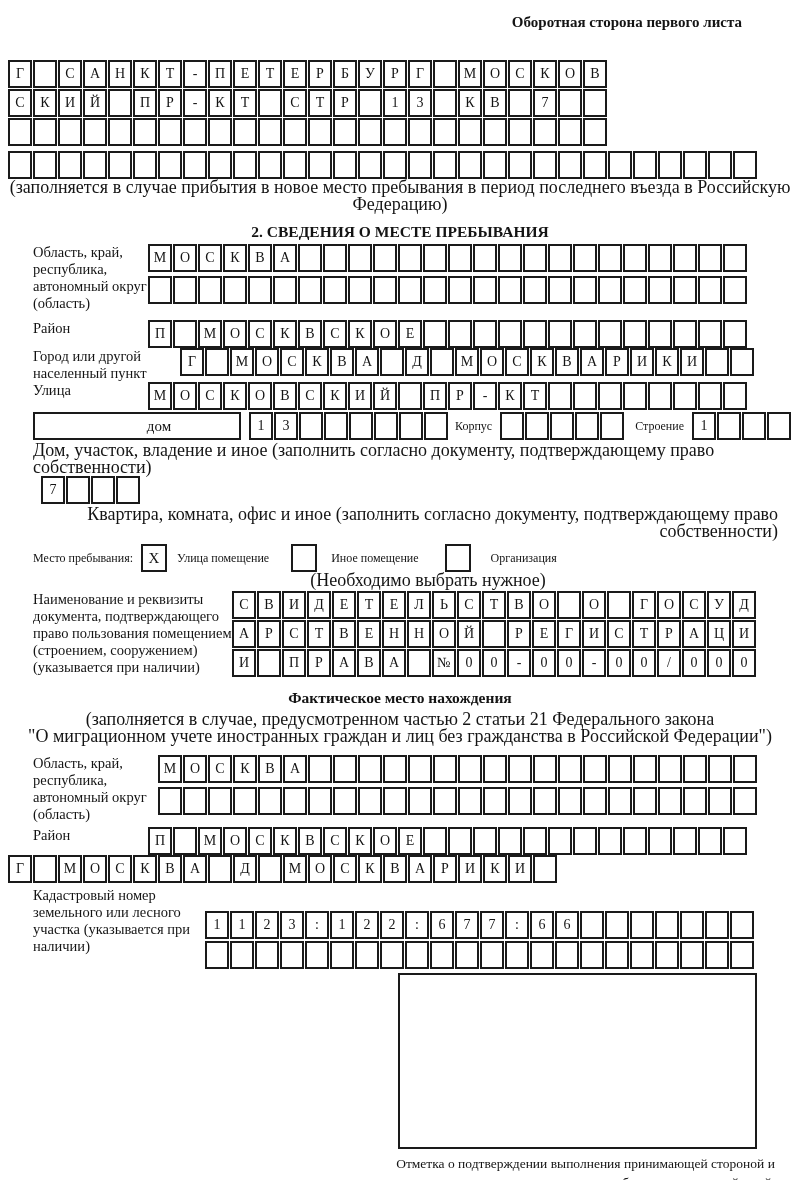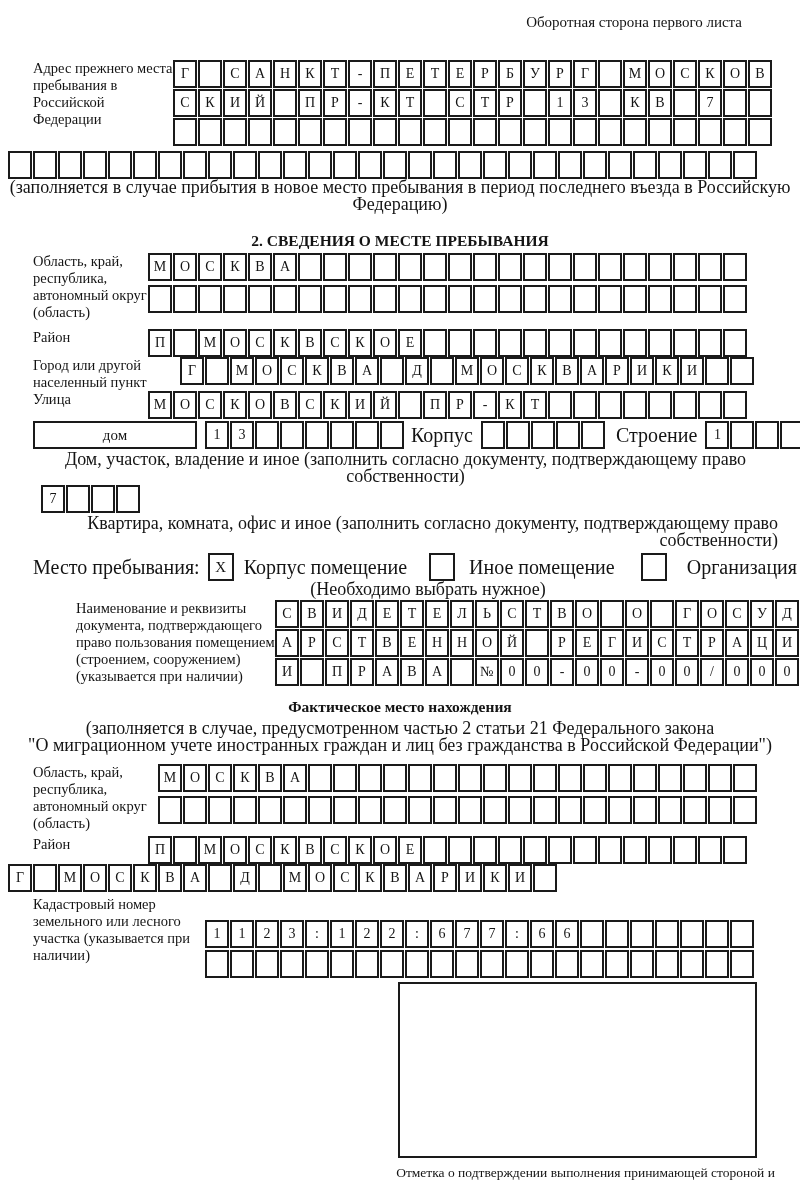--- a/index.html
+++ b/index.html
@@ -4,51 +4,50 @@
 <style>
   html,body{margin:0;padding:0;background:#ffffff;}
   body{
     width:800px;height:1180px;
     font-family:"Liberation Serif","DejaVu Serif",serif;
     color:#141414;
     padding:14px 0 0 8px;
     box-sizing:border-box;
     overflow:hidden;
   }
-  .title-row{ text-align:right; padding-right:58px; font-size:15px; height:18px; }
+  .title-row{ text-align:right; padding-right:58px; font-size:15px; height:18px;font-weight:bold; }
   .frow{ display:flex; align-items:flex-start; }
   .lbl{ font-size:14.5px; line-height:17px; flex-shrink:0; }
   .boxes{ display:flex; flex-wrap:nowrap; }
   .cell{
     width:20px;height:24px;border:2px solid #1a1a1a;margin-right:1px;
     display:inline-flex;align-items:center;justify-content:center;
     font-size:14px;flex-shrink:0;background:#fff;
   }
   .boxcol .boxes{ margin-bottom:4px; }
   .note{ font-size:18px; line-height:17px; text-align:center; }
   .hdr{ font-weight:bold; font-size:15.5px; line-height:18px; text-align:center; }
   .widebox{
     border:2px solid #1a1a1a; height:24px; display:flex; align-items:center;
     justify-content:center; font-size:15px; flex-shrink:0; background:#fff;
   }
-  .inline-lbl{ font-size:20px; line-height:28px; white-space:nowrap;text-align:right; }
+  .inline-lbl{ font-size:12px; line-height:28px; white-space:nowrap;text-align:right; }
   .chk{
     width:22px;height:24px;border:2px solid #1a1a1a;display:inline-flex;
     align-items:center;justify-content:center;font-size:15px;flex-shrink:0;background:#fff;
   }
   .stamp-box{ border:2px solid #1a1a1a; width:355px; height:172px; margin-left:390px; background:#fff; }
   .stamp-note{ margin-left:375px; width:405px; text-align:center; font-size:13.5px; line-height:19px; margin-top:5px; }
 </style>
 </head>
 <body>
 
 <div class="title-row">Оборотная сторона первого листа</div>
 
 <div class="frow" style="margin-top:28px;">
-  <div class="lbl" style="width:165px;padding-left:25px;box-sizing:border-box;">Адрес прежнего места пребывания в Российской Федерации</div>
   <div class="boxcol">
     <div class="boxes" style="margin-bottom:1px;">
         <span class="cell">Г</span>
         <span class="cell"></span>
         <span class="cell">С</span>
         <span class="cell">А</span>
         <span class="cell">Н</span>
         <span class="cell">К</span>
         <span class="cell">Т</span>
         <span class="cell">-</span>
@@ -150,21 +149,21 @@
     <span class="cell"></span>
     <span class="cell"></span>
     <span class="cell"></span>
     <span class="cell"></span>
     <span class="cell"></span>
     <span class="cell"></span>
     <span class="cell"></span>
   </div>
 <div class="note" style="width:784px;">(заполняется в случае прибытия в новое место пребывания в период последнего въезда в Российскую Федерацию)</div>
 
-<div class="hdr" style="width:784px;margin-top:19px;">2. СВЕДЕНИЯ О МЕСТЕ ПРЕБЫВАНИЯ</div>
+<div class="hdr" style="width:784px;margin-top:10px;">2. СВЕДЕНИЯ О МЕСТЕ ПРЕБЫВАНИЯ</div>
 
 <div class="frow" style="margin-top:3px;">
   <div class="lbl" style="width:140px;padding-left:25px;box-sizing:border-box;">Область, край, республика, автономный округ (область)</div>
   <div class="boxcol">
     <div class="boxes">
         <span class="cell">М</span>
         <span class="cell">О</span>
         <span class="cell">С</span>
         <span class="cell">К</span>
         <span class="cell">В</span>
@@ -300,21 +299,21 @@
       <span class="cell"></span>
       <span class="cell"></span>
       <span class="cell"></span>
       <span class="cell"></span>
       <span class="cell"></span>
       <span class="cell"></span>
     </div>
 </div>
 
 <div class="frow" style="margin-top:2px;margin-left:25px;">
-  <div class="widebox" style="width:160px;">дом</div>
+  <div class="widebox" style="width:160px;padding-left:44px;">дом</div>
   <div class="boxes" style="margin-left:8px;">
       <span class="cell">1</span>
       <span class="cell">3</span>
       <span class="cell"></span>
       <span class="cell"></span>
       <span class="cell"></span>
       <span class="cell"></span>
       <span class="cell"></span>
       <span class="cell"></span>
     </div>
@@ -327,44 +326,44 @@
       <span class="cell"></span>
     </div>
   <div class="inline-lbl" style="margin:0 8px 0 10px;">Строение</div>
   <div class="boxes">
       <span class="cell">1</span>
       <span class="cell"></span>
       <span class="cell"></span>
       <span class="cell"></span>
     </div>
 </div>
-<div class="note" style="width:770px;text-align:center;padding-left:25px;margin-top:2px;box-sizing:border-box;">Дом, участок, владение и иное (заполнить согласно документу, подтверждающему право собственности)</div>
+<div class="note" style="width:770px;text-align:left;padding-left:25px;margin-top:2px;box-sizing:border-box;">Дом, участок, владение и иное (заполнить согласно документу, подтверждающему право собственности)</div>
 
 <div class="frow" style="margin-left:25px;">
   <div class="boxes" style="margin-left:8px;">
       <span class="cell">7</span>
       <span class="cell"></span>
       <span class="cell"></span>
       <span class="cell"></span>
     </div>
 </div>
 <div class="note" style="width:770px;text-align:right;padding-left:25px;margin-top:2px;box-sizing:border-box;">Квартира, комната, офис и иное (заполнить согласно документу, подтверждающему право собственности)</div>
 
 <div class="frow" style="margin-left:25px;margin-top:4px;align-items:center;">
   <div class="inline-lbl">Место пребывания:</div>
   <div class="chk" style="margin-left:8px;">X</div>
-  <div class="inline-lbl" style="margin-left:10px;">Корпус помещение</div>
+  <div class="inline-lbl" style="margin-left:10px;">Улица помещение</div>
   <div class="chk" style="margin-left:22px;"></div>
   <div class="inline-lbl" style="margin-left:14px;">Иное помещение</div>
   <div class="chk" style="margin-left:26px;"></div>
   <div class="inline-lbl" style="margin-left:20px;">Организация</div>
 </div>
 <div class="note" style="margin-left:130px;width:580px;">(Необходимо выбрать нужное)</div>
 
-<div class="frow" style="margin-top:2px;justify-content:flex-end;">
+<div class="frow" style="margin-top:2px;">
   <div class="lbl" style="width:224px;padding-left:25px;box-sizing:border-box;">Наименование и реквизиты документа, подтверждающего право пользования помещением (строением, сооружением) (указывается при наличии)</div>
   <div class="boxcol">
     <div class="boxes" style="margin-bottom:1px;">
         <span class="cell">С</span>
         <span class="cell">В</span>
         <span class="cell">И</span>
         <span class="cell">Д</span>
         <span class="cell">Е</span>
         <span class="cell">Т</span>
         <span class="cell">Е</span>

